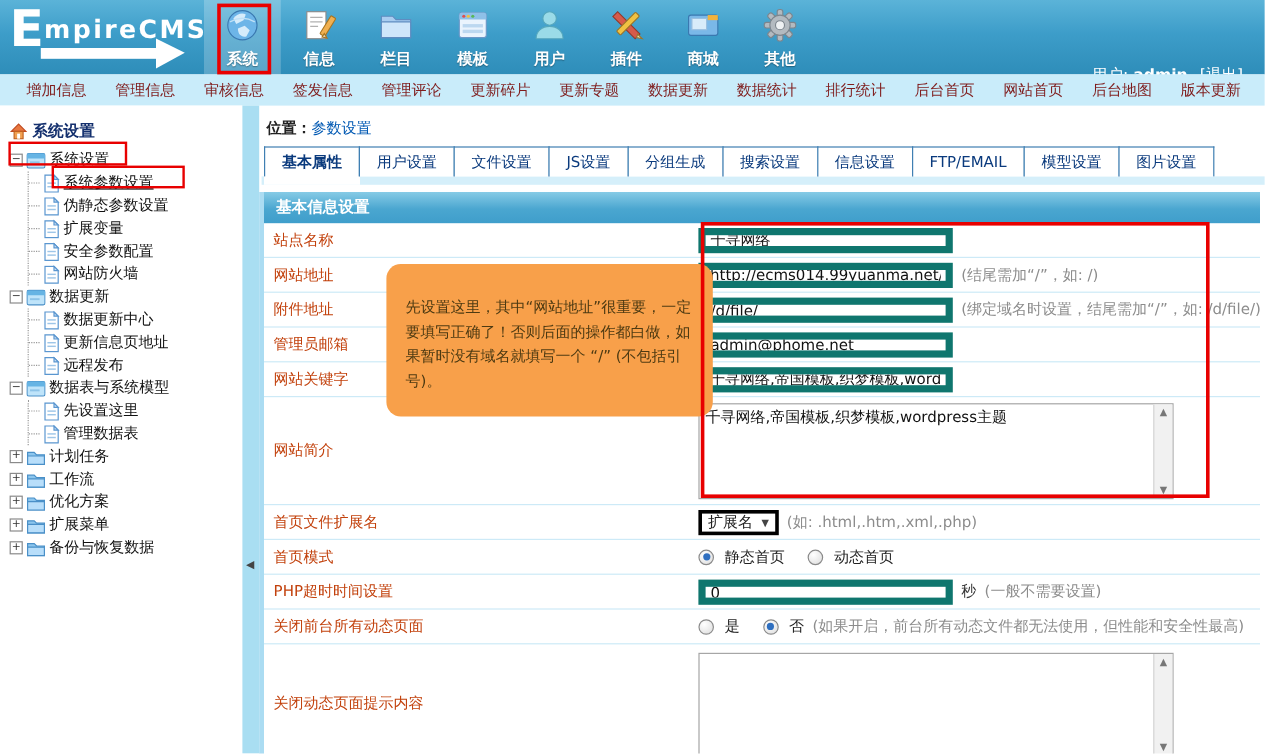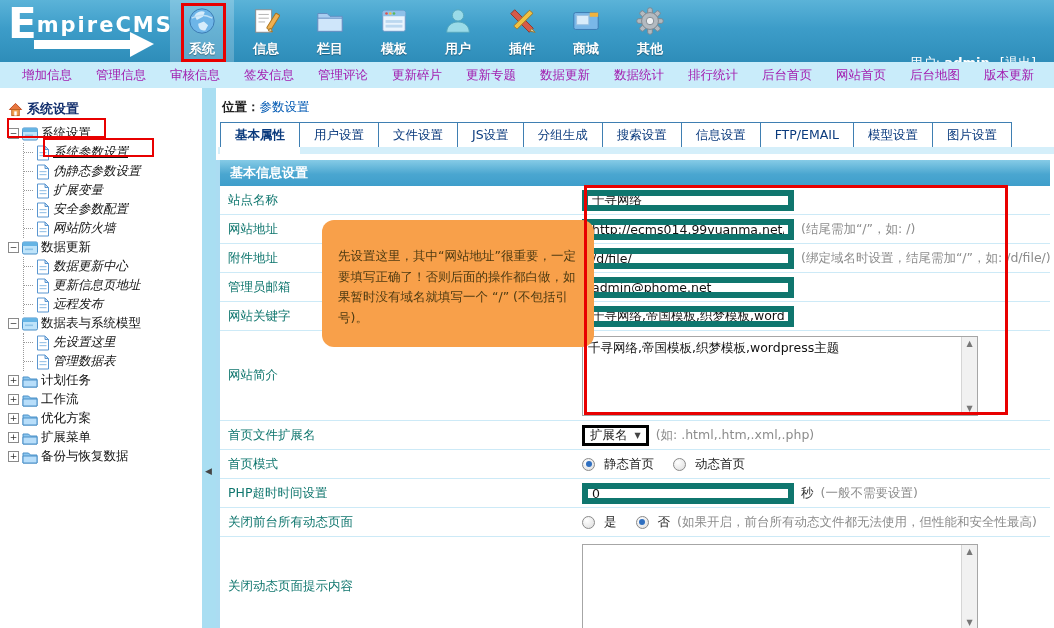--- a/index.html
+++ b/index.html
@@ -25,32 +25,32 @@
   .topnav-item .nicon { width:32px; height:32px; display:flex; align-items:center; justify-content:center; }
   .topnav-item .nlabel { color:#fff; font-weight:bold; font-size:13px; margin-top:3px;
     text-shadow:0 1px 1px rgba(0,0,0,0.35); }
   .topuser { position:absolute; right:18px; top:22px; color:#fff; font-size:13px; white-space:nowrap;margin-top:32px; }
   .topuser b { font-weight:bold; }
   .topuser .logout { cursor:pointer; margin-left:6px; }
 
   
   .menubar { position:absolute; left:0; top:62px; width:1054px; height:26px;
     background:#c9ecfa; display:flex; align-items:center; padding-left:10px; }
-  .menubar .mitem { padding:0 12px; font-size:12.5px; color:#a21caf; cursor:pointer; white-space:nowrap;text-align:center; }
+  .menubar .mitem { padding:0 12px; font-size:12.5px; color:#7f1d1d; cursor:pointer; white-space:nowrap;text-align:center; }
 
   
   .sidebar { position:absolute; left:0; top:88px; width:202px; height:540px; background:#fff; overflow:hidden; }
   .tree { padding:12px 0 0 8px; font-size:12.5px; color:#111; }
   .tree-root { display:flex; align-items:center; gap:4px; font-weight:bold; color:#14306e;
     font-size:13px; margin-bottom:6px; }
   .tgroup-row { display:flex; align-items:center; gap:3px; height:19px; white-space:nowrap; }
   .pm { width:11px; height:11px; flex:none; border:1px solid #8a8a8a; background:#fff;
     font-size:9px; line-height:9px; text-align:center; color:#333; cursor:pointer; }
   .glabel { cursor:pointer; }
-  .tchildren { margin-left:15px; border-left:1px dotted #999; padding-left:0;font-style:italic; }
+  .tchildren { margin-left:15px; border-left:1px dotted #999; padding-left:0; }
   .tchild { display:flex; align-items:center; gap:3px; height:19px; white-space:nowrap; }
   .tchild .dash { width:9px; border-top:1px dotted #999; flex:none; }
   .tchild .clabel { cursor:pointer; }
   .tchild .clabel.selected { text-decoration:underline; }
   .ticon { flex:none; display:inline-flex; }
 
   
   .vdivider { position:absolute; left:202px; top:88px; width:14px; height:540px; background:#a9def2; }
   .vdivider .collapse { position:absolute; left:3px; top:378px; font-size:9px; color:#444; cursor:pointer; }
 
@@ -66,21 +66,21 @@
     font-size:12.5px; color:#0a3a7d; cursor:pointer; white-space:nowrap; margin-right:-1px; }
   .tab.active { font-weight:bold; box-shadow:0 7px 0 #fff; }
   .tabstrip { height:7px; background:#d5effa; margin-top:0; }
 
   .table { margin-top:6px; border-left:4px solid #abdcf2; width:834px; }
   .thead { height:26px; background:linear-gradient(180deg,#86cbe6 0%,#4aa6d0 55%,#3f9ecb 100%);
     color:#fff; font-weight:bold; font-size:13px; display:flex; align-items:center; padding-left:10px; }
   .frow { display:flex; align-items:center; height:29px; border-bottom:1px solid #cdeaf7; }
   .frow.tall1 { height:90px; }
   .frow.tall2 { height:99px; border-bottom:none; }
-  .flabel { width:362px; flex:none; padding-left:8px; font-size:12.5px; color:#0f766e; }
+  .flabel { width:362px; flex:none; padding-left:8px; font-size:12.5px; color:#c2410c; }
   .ffield { display:flex; align-items:center; gap:7px; flex:1; white-space:nowrap; font-size:12.5px; }
   .tin { height:21px; width:212px; border:6px solid #0f766e; font-size:12.5px; padding:1px 4px;
     color:#111; font-family:inherit; background:#fff; }
   .hint { color:#8c8c8c; font-size:12.5px; }
   .suffix { color:#333; font-size:12.5px; }
   .fselect { height:21px; border:3px solid #000000; background:#fff; display:inline-flex;
     align-items:center; gap:7px; padding:0 5px; font-size:12.5px; color:#222; cursor:pointer; }
   .fselect .caret { font-size:8px; color:#444; }
   .radio { width:13px; height:13px; border-radius:50%; border:1px solid #8a8a8a; flex:none;
     background:radial-gradient(circle at 35% 30%,#fff,#dcdcdc); display:inline-flex;

